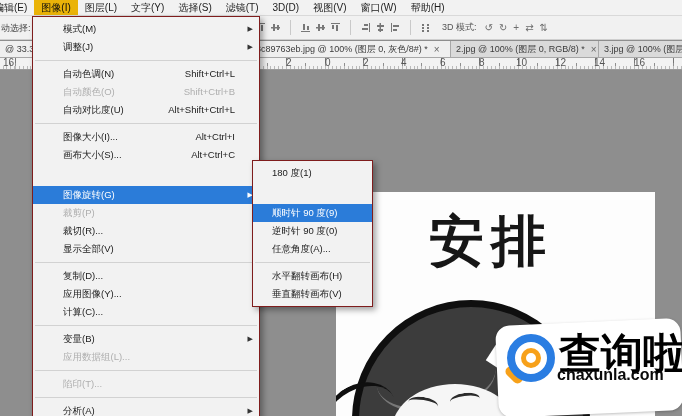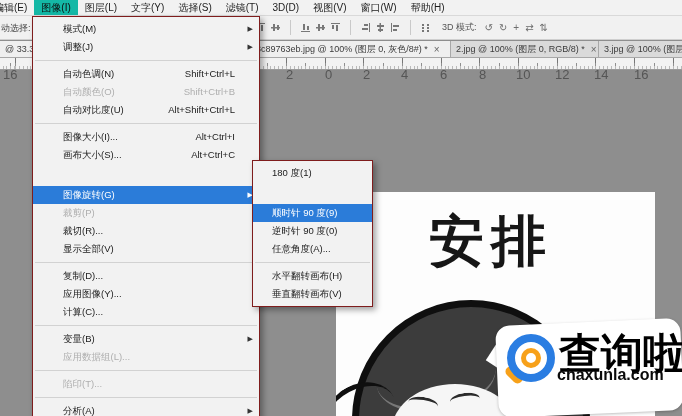--- a/index.html
+++ b/index.html
@@ -8,21 +8,21 @@
     position: relative; overflow: hidden;
     background:#8e8e8e;
     font-family:"Liberation Sans","DejaVu Sans",sans-serif;
     -webkit-font-smoothing: antialiased;
   }
   
   .menubar{position:absolute;top:0;left:0;right:0;height:16px;background:#f2f2f2;
     border-bottom:1px solid #d9d9d9;display:flex;align-items:stretch;font-size:10px;color:#1c1c1c;z-index:20;}
   .menubar .mitem{padding:0 7px;line-height:16px;white-space:nowrap;}
   .menubar .mitem:first-child{margin-left:-13px;}
-  .menubar .mitem.active{background:#14b8a6;color:#0d0d0d;}
+  .menubar .mitem.active{background:#eab308;color:#0d0d0d;}
   
   .optionsbar{position:absolute;top:16px;left:0;right:0;height:24px;background:#f1f1f1;
     border-bottom:1px solid #cfcfcf;z-index:5;font-size:9px;color:#444;}
   .opt-left{position:absolute;left:1px;top:6px;white-space:nowrap;}
   .opt-icons{position:absolute;left:256px;top:0;height:23px;display:flex;align-items:center;gap:6px;}
   .vsep{width:1px;height:15px;background:#c9c9c9;margin:0 4px;}
   .ai{position:relative;width:9px;height:9px;display:inline-block;}
   .ai-a{background:
     linear-gradient(#787878,#787878) 0 7.5px/9px 1.5px no-repeat,
     linear-gradient(#787878,#787878) 1.5px 1px/2px 6px no-repeat,
@@ -55,21 +55,21 @@
   
   .ruler{position:absolute;top:58px;left:0;right:0;height:12px;background:#f2f2f2;
     border-bottom:1px solid #9a9a9a;z-index:3;
     background-image:
       repeating-linear-gradient(90deg,#b9b9b9 0 1px,transparent 1px 3.87px),
       repeating-linear-gradient(90deg,#8f8f8f 0 1px,transparent 1px 19.35px),
       repeating-linear-gradient(90deg,#777 0 1px,transparent 1px 38.7px);
     background-size:100% 3px,100% 6px,100% 11px;
     background-position:15px 100%,15px 100%,15px 100%;
     background-repeat:repeat-x;}
-  .ruler .rlabel{position:absolute;top:12px;font-size:13px;color:#555;line-height:9px;}
+  .ruler .rlabel{position:absolute;top:0;font-size:10px;color:#555;line-height:9px;}
   
   .photo{position:absolute;left:336px;top:192px;width:319px;height:224px;background:#fdfdfd;overflow:hidden;z-index:1;}
   .meme-text{position:absolute;left:93px;top:22px;font-size:55px;font-weight:900;color:#161616;
     letter-spacing:7px;line-height:1;}
   .head{position:absolute;left:16px;top:108px;width:238px;height:240px;background:#3c3c3c;
     border:7px solid #0f0f0f;border-radius:50%;}
   .hair-line{position:absolute;left:40px;top:150px;width:120px;height:70px;border:none;
     border-bottom:4px solid #777;border-radius:50%;transform:rotate(-9deg);}
   .face{position:absolute;left:56px;top:192px;width:126px;height:92px;background:#f6f6f6;border-radius:50%;}
   .brow{position:absolute;width:30px;height:14px;border-top:3.5px solid #2b2b2b;border-radius:50%;}

